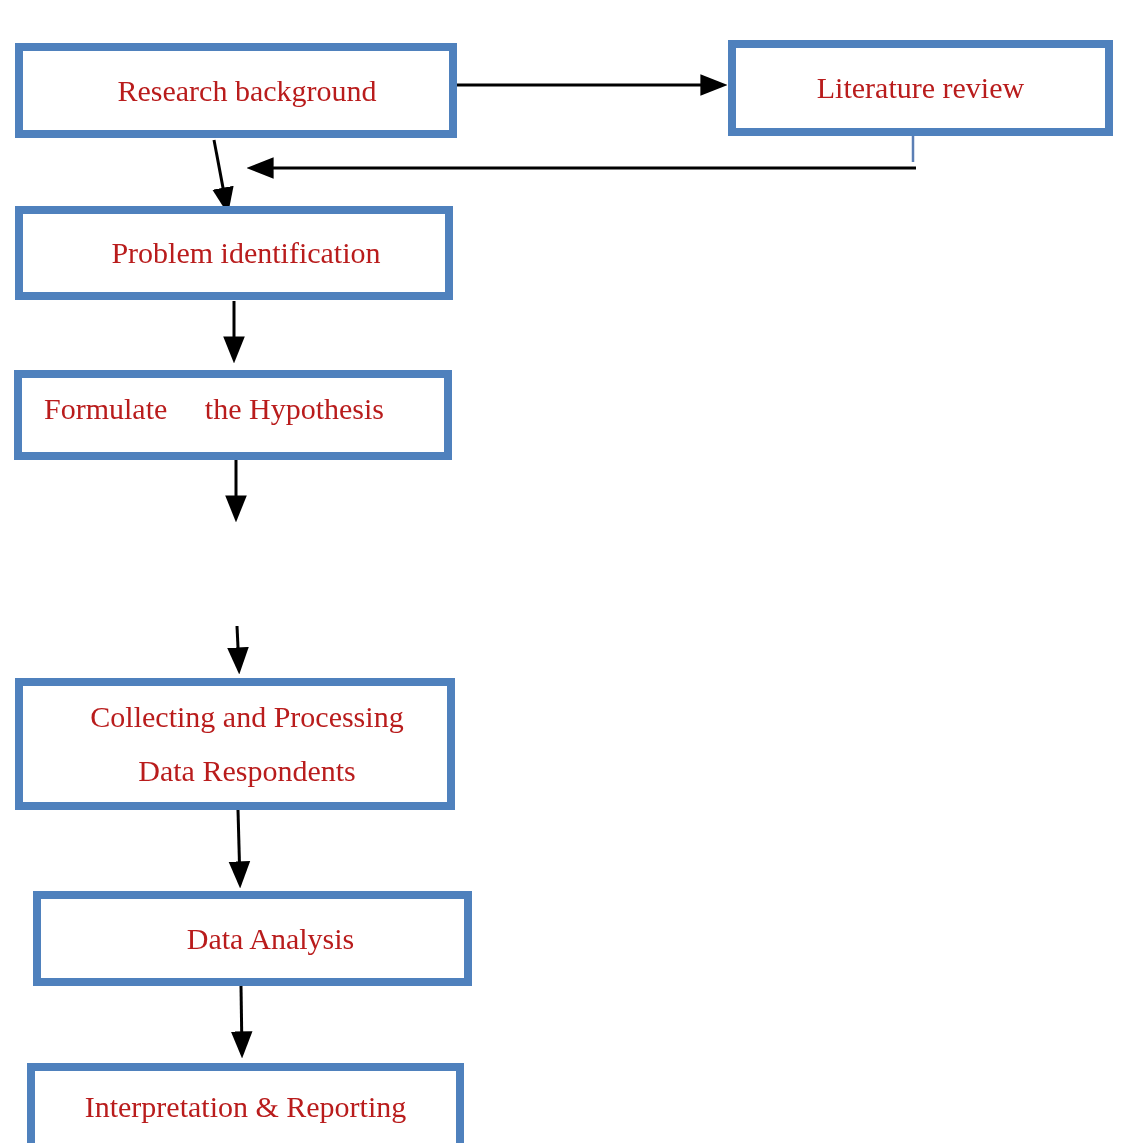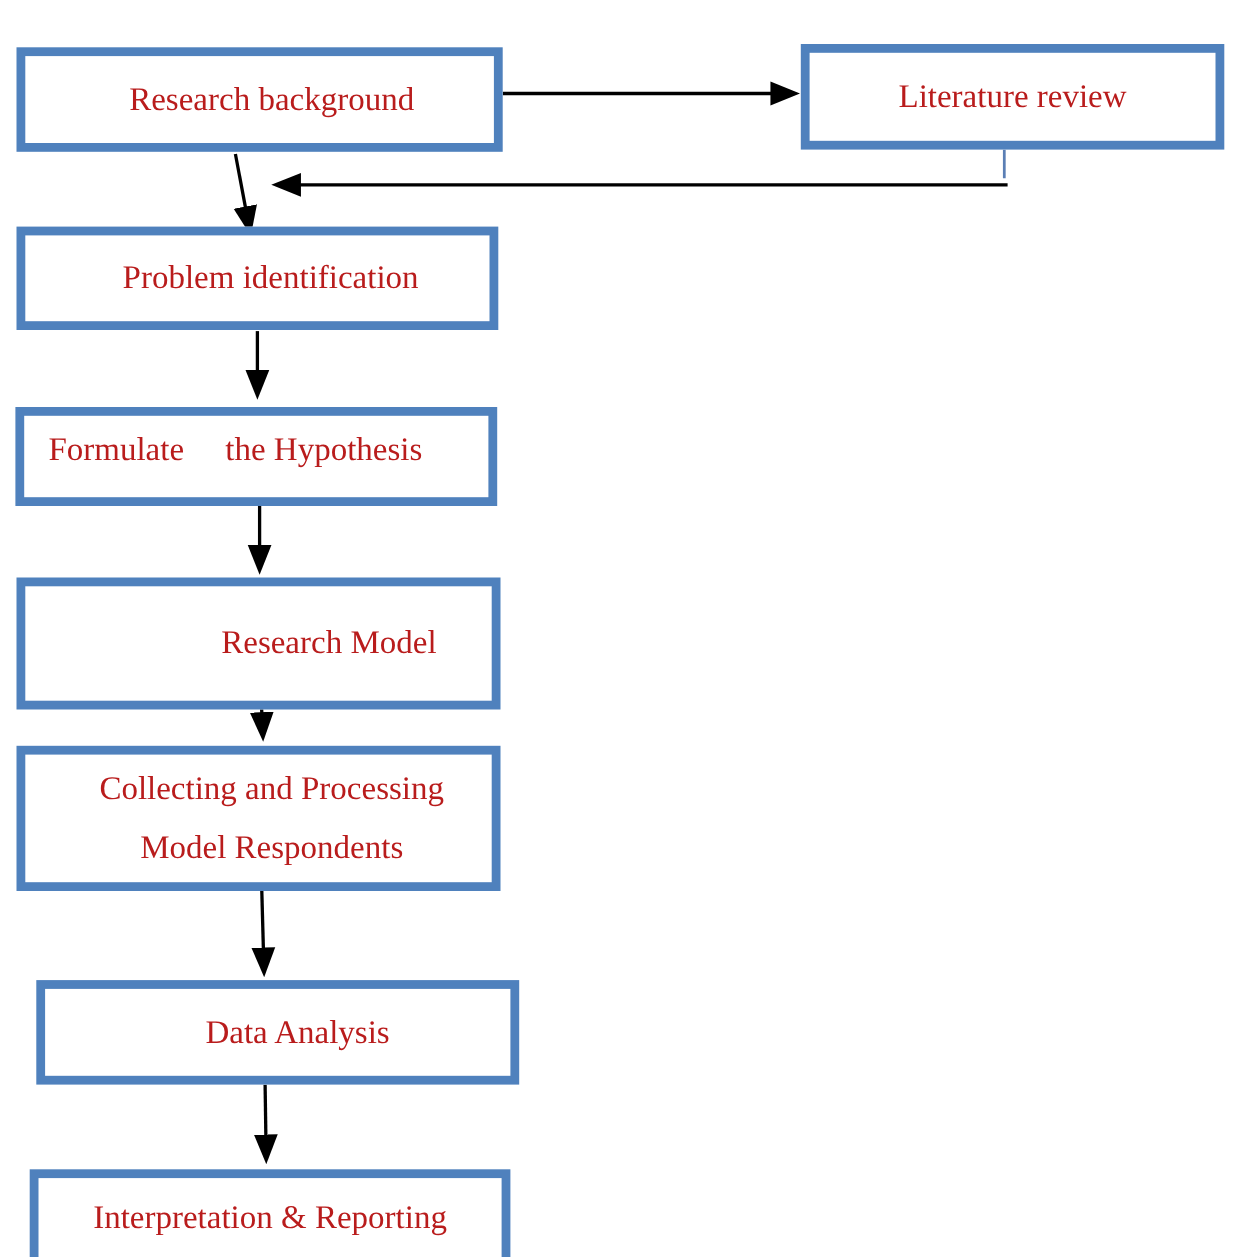--- a/index.html
+++ b/index.html
@@ -81,27 +81,24 @@
   </div>
 
   <div class="box" id="n-problem-identification">
     <span class="label">Problem identification</span>
   </div>
 
   <div class="box" id="n-formulate-hypothesis">
     <span class="label">Formulate     the Hypothesis</span>
   </div>
 
-  <div class="box" id="n-research-model">
-    <span class="label">Research Model</span>
-  </div>
 
   <div class="box" id="n-collecting-processing">
     <span class="label">Collecting and Processing</span>
-    <span class="label">Model Respondents</span>
+    <span class="label">Data Respondents</span>
   </div>
 
   <div class="box" id="n-data-analysis">
     <span class="label">Data Analysis</span>
   </div>
 
   <div class="box" id="n-interpretation-reporting">
     <span class="label">Interpretation &amp; Reporting</span>
   </div>
 

